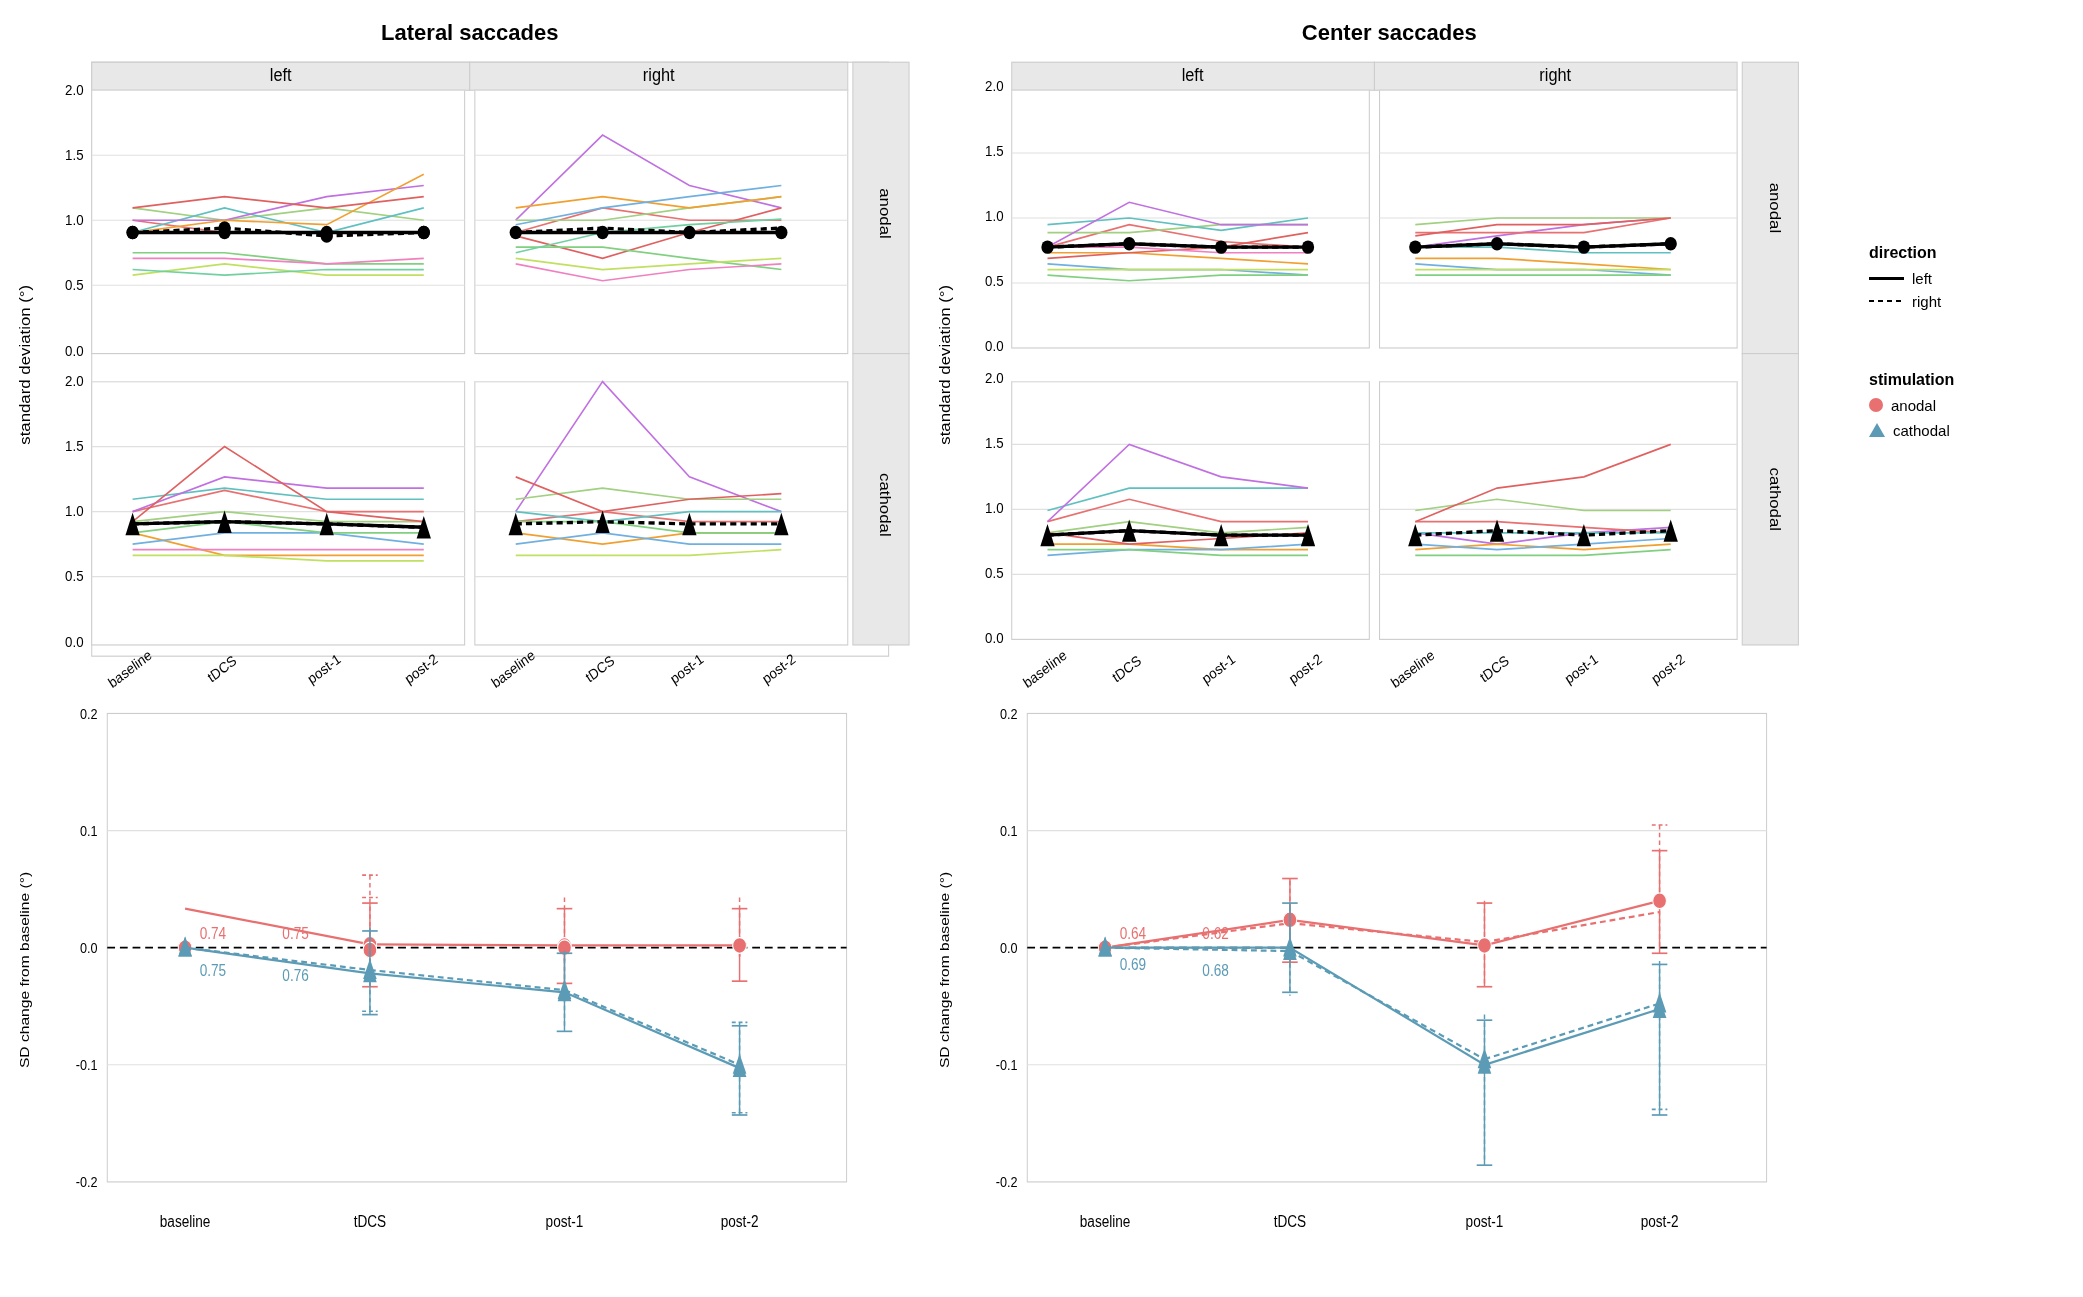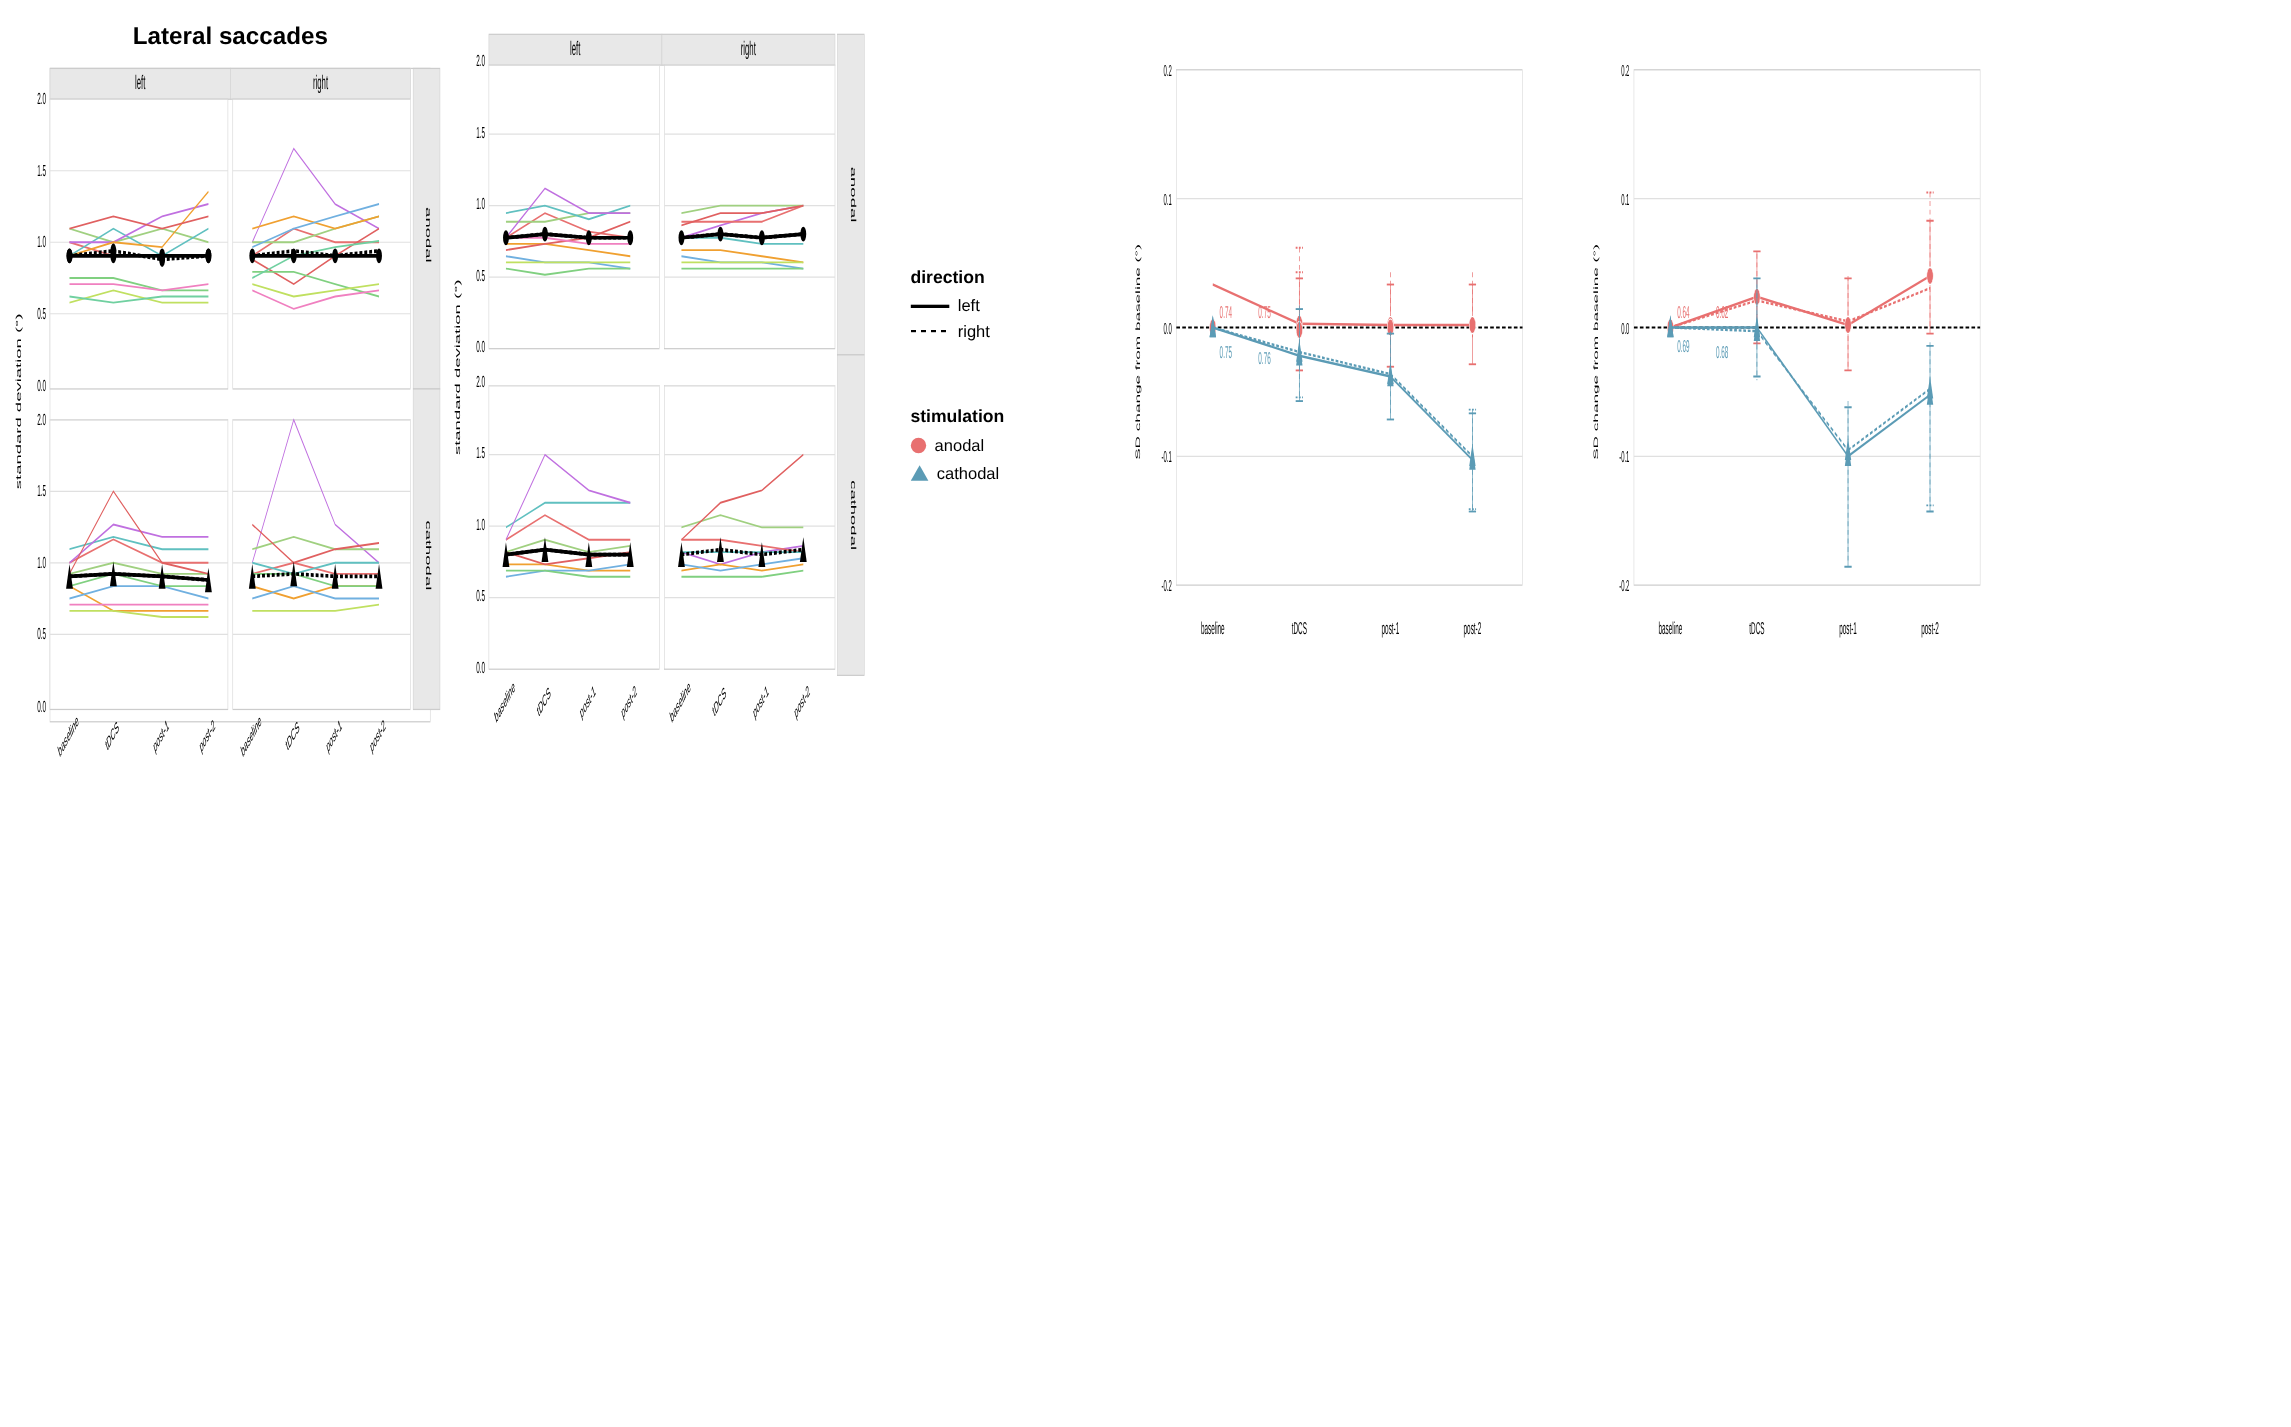--- a/index.html
+++ b/index.html
@@ -7,22 +7,22 @@
       background: white;
       font-family: Arial, sans-serif;
       width: 2083px;
       height: 1297px;
       overflow: hidden;
     }
     .main-container {
       width: 2083px;
       height: 1297px;
       display: flex;
-      flex-direction: row;
-      padding: 20px 2px 10px 10px;
+      flex-direction: column;
+      padding: 20px 14px 10px 10px;
     }
     .top-section {
       display: flex;
       flex-direction: row;
       height: 650px;
     }
     .bottom-section {
       display: flex;
       flex-direction: row;
       height: 580px;
@@ -248,20 +248,21 @@
         <text x="495" y="555" text-anchor="middle" font-size="13" transform="rotate(-35, 495, 555)">baseline</text>
         <text x="580" y="555" text-anchor="middle" font-size="13" transform="rotate(-35, 580, 555)">tDCS</text>
         <text x="665" y="555" text-anchor="middle" font-size="13" transform="rotate(-35, 665, 555)">post-1</text>
         <text x="755" y="555" text-anchor="middle" font-size="13" transform="rotate(-35, 755, 555)">post-2</text>
 
         <text x="20" y="280" text-anchor="middle" font-size="15" transform="rotate(-90, 20, 280)">standard deviation (°)</text>
       </svg>
     </div>
 
     <div class="panel">
+      <div class="panel-title">Center saccades</div>
       <svg class="chart-svg" viewBox="0 0 900 580" preserveAspectRatio="none">
 
         <rect x="80" y="10" width="355" height="25" fill="#e8e8e8" stroke="#ccc"></rect>
         <text x="257" y="27" text-anchor="middle" font-size="16">left</text>
         <rect x="435" y="10" width="355" height="25" fill="#e8e8e8" stroke="#ccc"></rect>
         <text x="612" y="27" text-anchor="middle" font-size="16">right</text>
 
         <rect x="795" y="10" width="55" height="260" fill="#e8e8e8" stroke="#ccc"></rect>
         <text x="822" y="140" text-anchor="middle" font-size="15" transform="rotate(90, 822, 140)">anodal</text>
 

